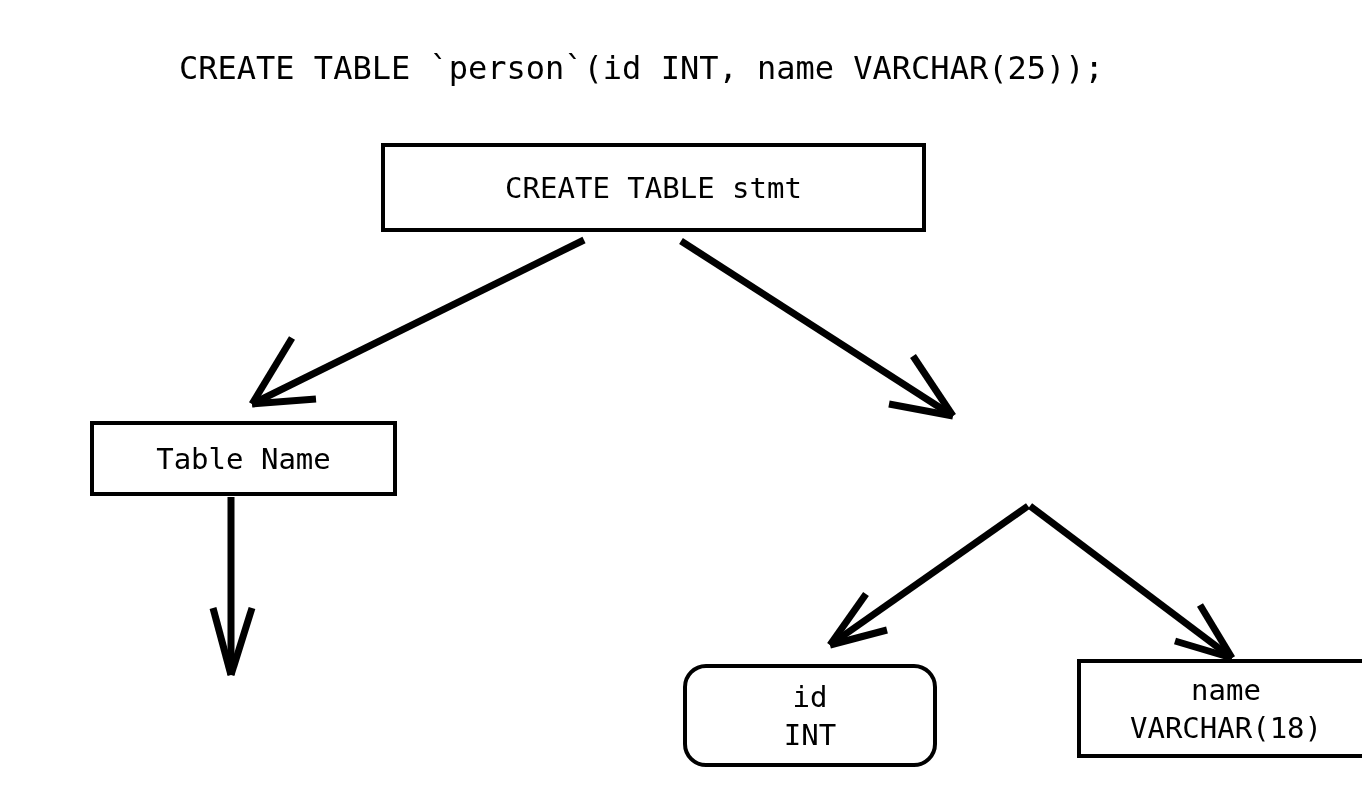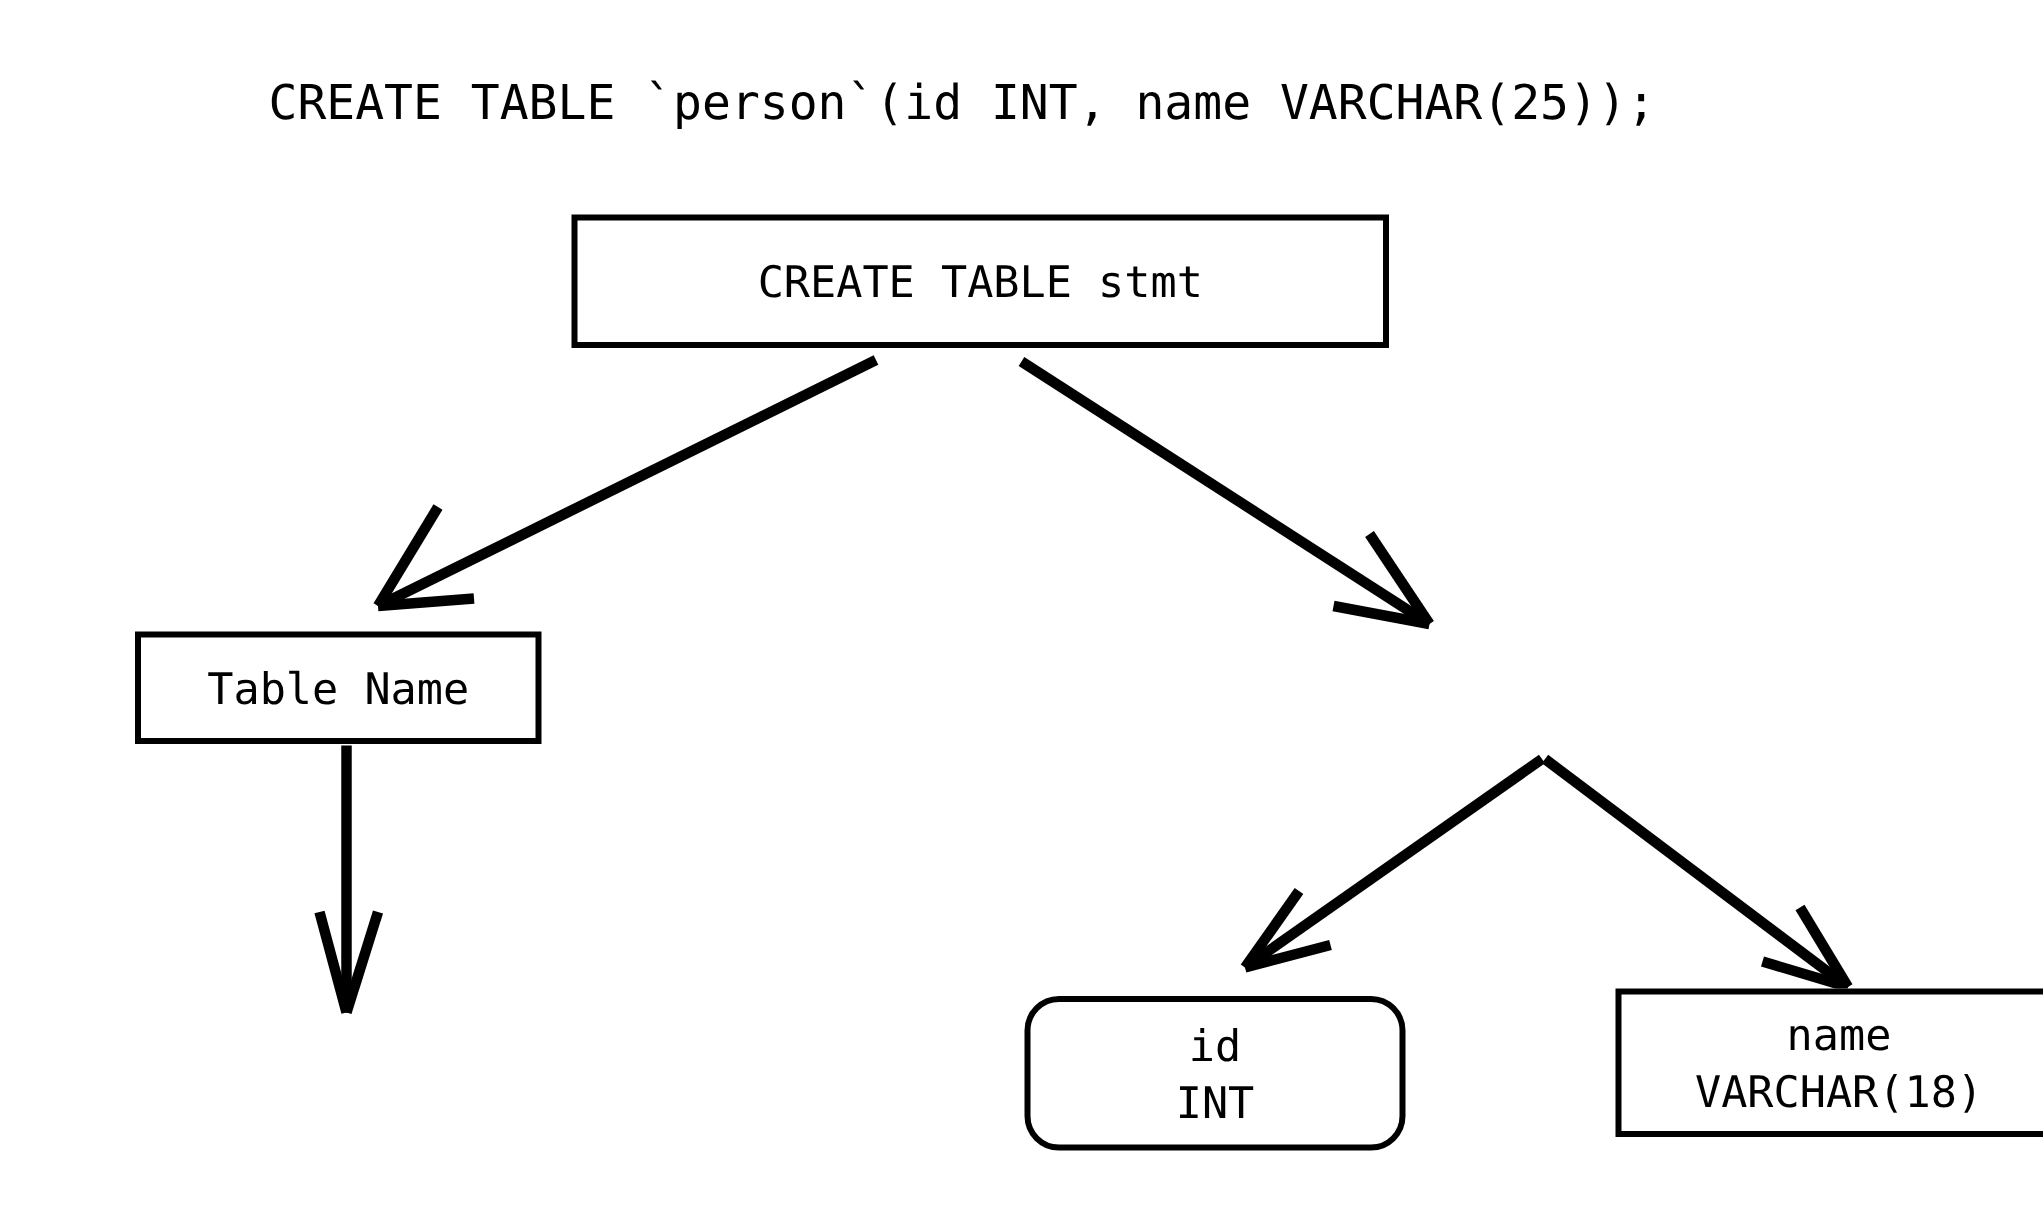--- a/index.html
+++ b/index.html
@@ -51,21 +51,21 @@
     font-size: 29px;
     line-height: 38px;
     color: #000000;
     white-space: pre;
     z-index: 2;
   }
   .node .line2 { display: block; }
 
   
   #node-root        { left: 333px; top: 143px;  width: 545px; height: 89px; }
-  #node-table-name  { left: 42px;  top: 421px;  width: 271px; height: 75px; }
+  #node-table-name  { left: 42px;  top: 421px;  width: 307px; height: 75px; }
   #node-columns     { left: 853px; top: 430px;  width: 278px; height: 74px; }
   #node-person      { left: 56px;  top: 680px;  width: 253px; height: 80px; }
   #node-col-id      { left: 635px; top: 664px;  width: 254px; height: 103px; border-radius: 23px; }
   #node-col-name    { left: 1029px;top: 659px;  width: 298px; height: 99px; }
 </style>
 </head>
 <body>
 
 <div id="canvas">
 

